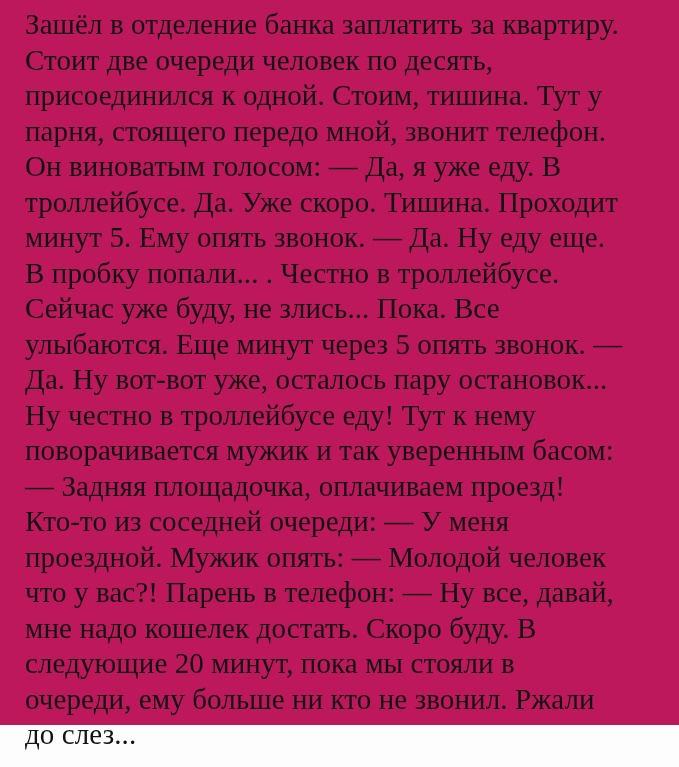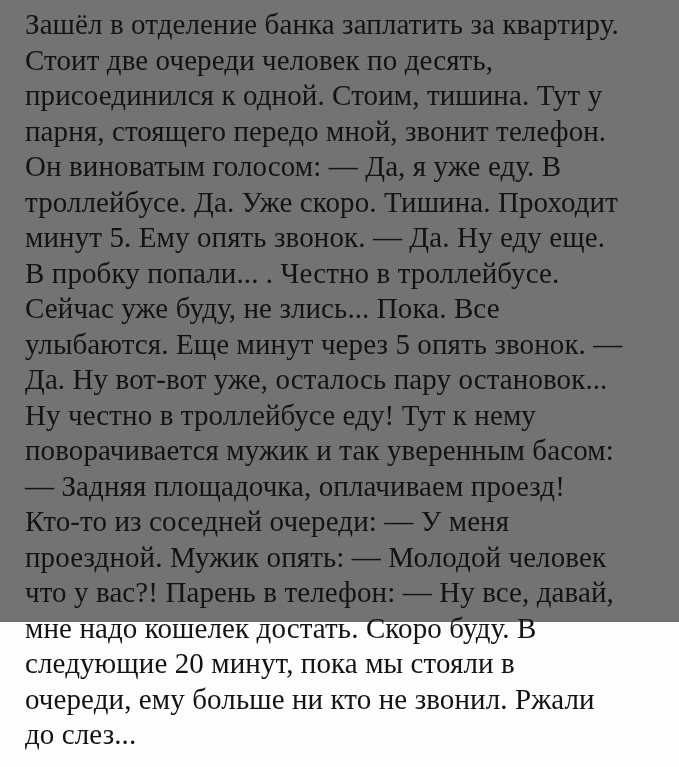--- a/index.html
+++ b/index.html
@@ -8,23 +8,23 @@
   }
   body {
     width: 679px;
     height: 767px;
     background: #fdfdfd;
     overflow: hidden;
   }
   .doc-page {
     box-sizing: border-box;
     width: 679px;
-    height: 622px;
+    height: 725px;
     padding: 7px 10px 0 25px;
-    background: #737373;
+    background: #be185d;
   }
   .story-text {
     font-family: "Liberation Serif", "DejaVu Serif", serif;
     font-size: 29px;
     line-height: 35.5px;
     font-weight: 400;
     color: #131313;
     white-space: pre-line;
     letter-spacing: 0.1px;
     text-rendering: optimizeLegibility;

